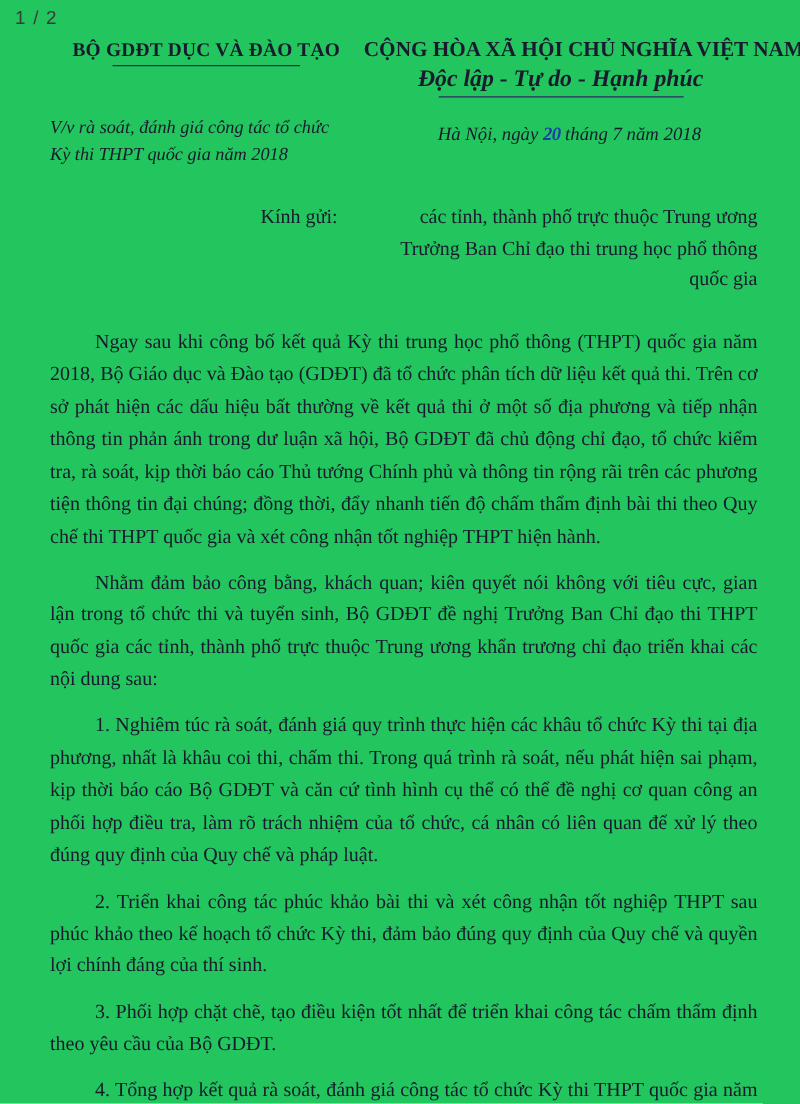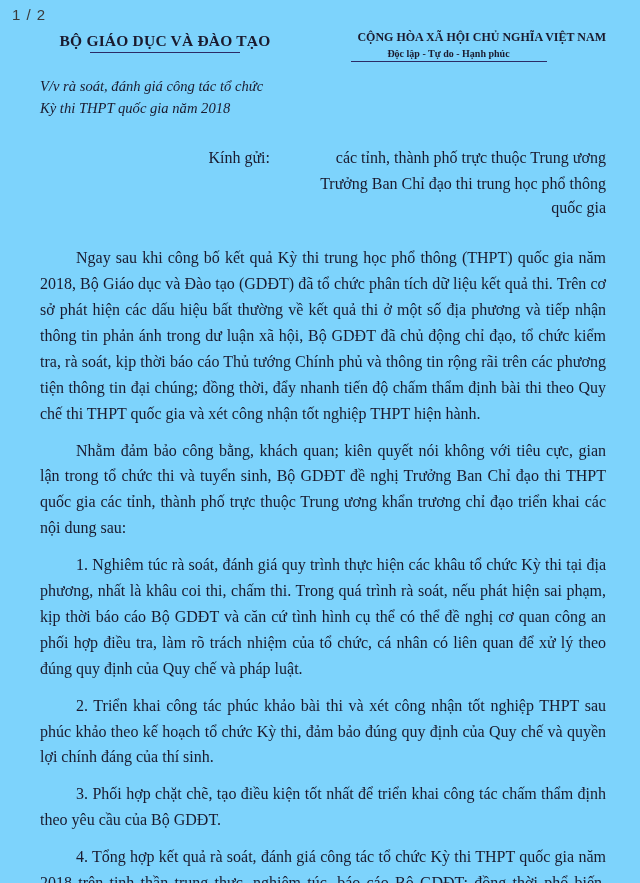--- a/index.html
+++ b/index.html
@@ -12,21 +12,21 @@
     height: 883px;
     position: relative;
     font-family: "Liberation Serif", serif;
     color: #1a1a2e;
     overflow: hidden;
   }
 
   .page {
     position: absolute;
     inset: 0;
-    background: #7dd3fc;
+    background: #22c55e;
   }
 
   .page-counter {
     position: absolute;
     top: 6px;
     left: 12px;
     font-family: "Liberation Sans", sans-serif;
     font-size: 15px;
     color: #3a3a3a;
     letter-spacing: 1px;
@@ -55,27 +55,27 @@
     text-align: center;
   }
   .org-line {
     font-weight: bold;
     font-size: 15.5px;
     letter-spacing: 0.2px;
     white-space: nowrap;
   }
   .nation-line {
     font-weight: bold;
-    font-size: 12px;
-    white-space: nowrap;
-    text-align: right;
+    font-size: 17px;
+    white-space: nowrap;
   }
   .motto-line {
     font-weight: bold;
-    font-size: 10px;
+    font-style: italic;
+    font-size: 19px;
     margin-top: 3px;
     white-space: nowrap;
   }
   .motto-underline {
     width: 196px;
     height: 1px;
     background: #2b2b66;
     margin: 2px auto 0 auto;
   }
   .org-underline {
@@ -182,35 +182,42 @@
 <body>
 
 <div class="page">
 
   <div class="page-counter">1 / 2</div>
 
   <div class="doc-body">
 
     <div class="header">
       <div class="header-left">
-        <div class="org-line">BỘ GIÁO DỤC VÀ ĐÀO TẠO</div>
+        <div class="org-line">BỘ GDĐT DỤC VÀ ĐÀO TẠO</div>
         <div class="org-underline"></div>
       </div>
       <div class="header-right">
         <div class="nation-line">CỘNG HÒA XÃ HỘI CHỦ NGHĨA VIỆT NAM</div>
         <div class="motto-line">Độc lập - Tự do - Hạnh phúc</div>
         <div class="motto-underline"></div>
       </div>
     </div>
 
     <div class="header-block">
       <div class="subject-col">
         <div class="subject">
           <div>V/v rà soát, đánh giá công tác tổ chức</div>
           <div>Kỳ thi THPT quốc gia năm 2018</div>
+        </div>
+      </div>
+      <div class="date-col">
+        <div class="date-line">
+          <span>Hà Nội, ngày</span>
+          <span class="hand-day">20</span>
+          <span>tháng 7 năm 2018</span>
         </div>
       </div>
     </div>
 
     <div class="recipient">
       <div class="recipient-label">Kính gửi:</div>
       <div class="recipient-body">
         <div>các tỉnh, thành phố trực thuộc Trung ương</div>
         <div>Trưởng Ban Chỉ đạo thi trung học phổ thông quốc gia</div>
       </div>

